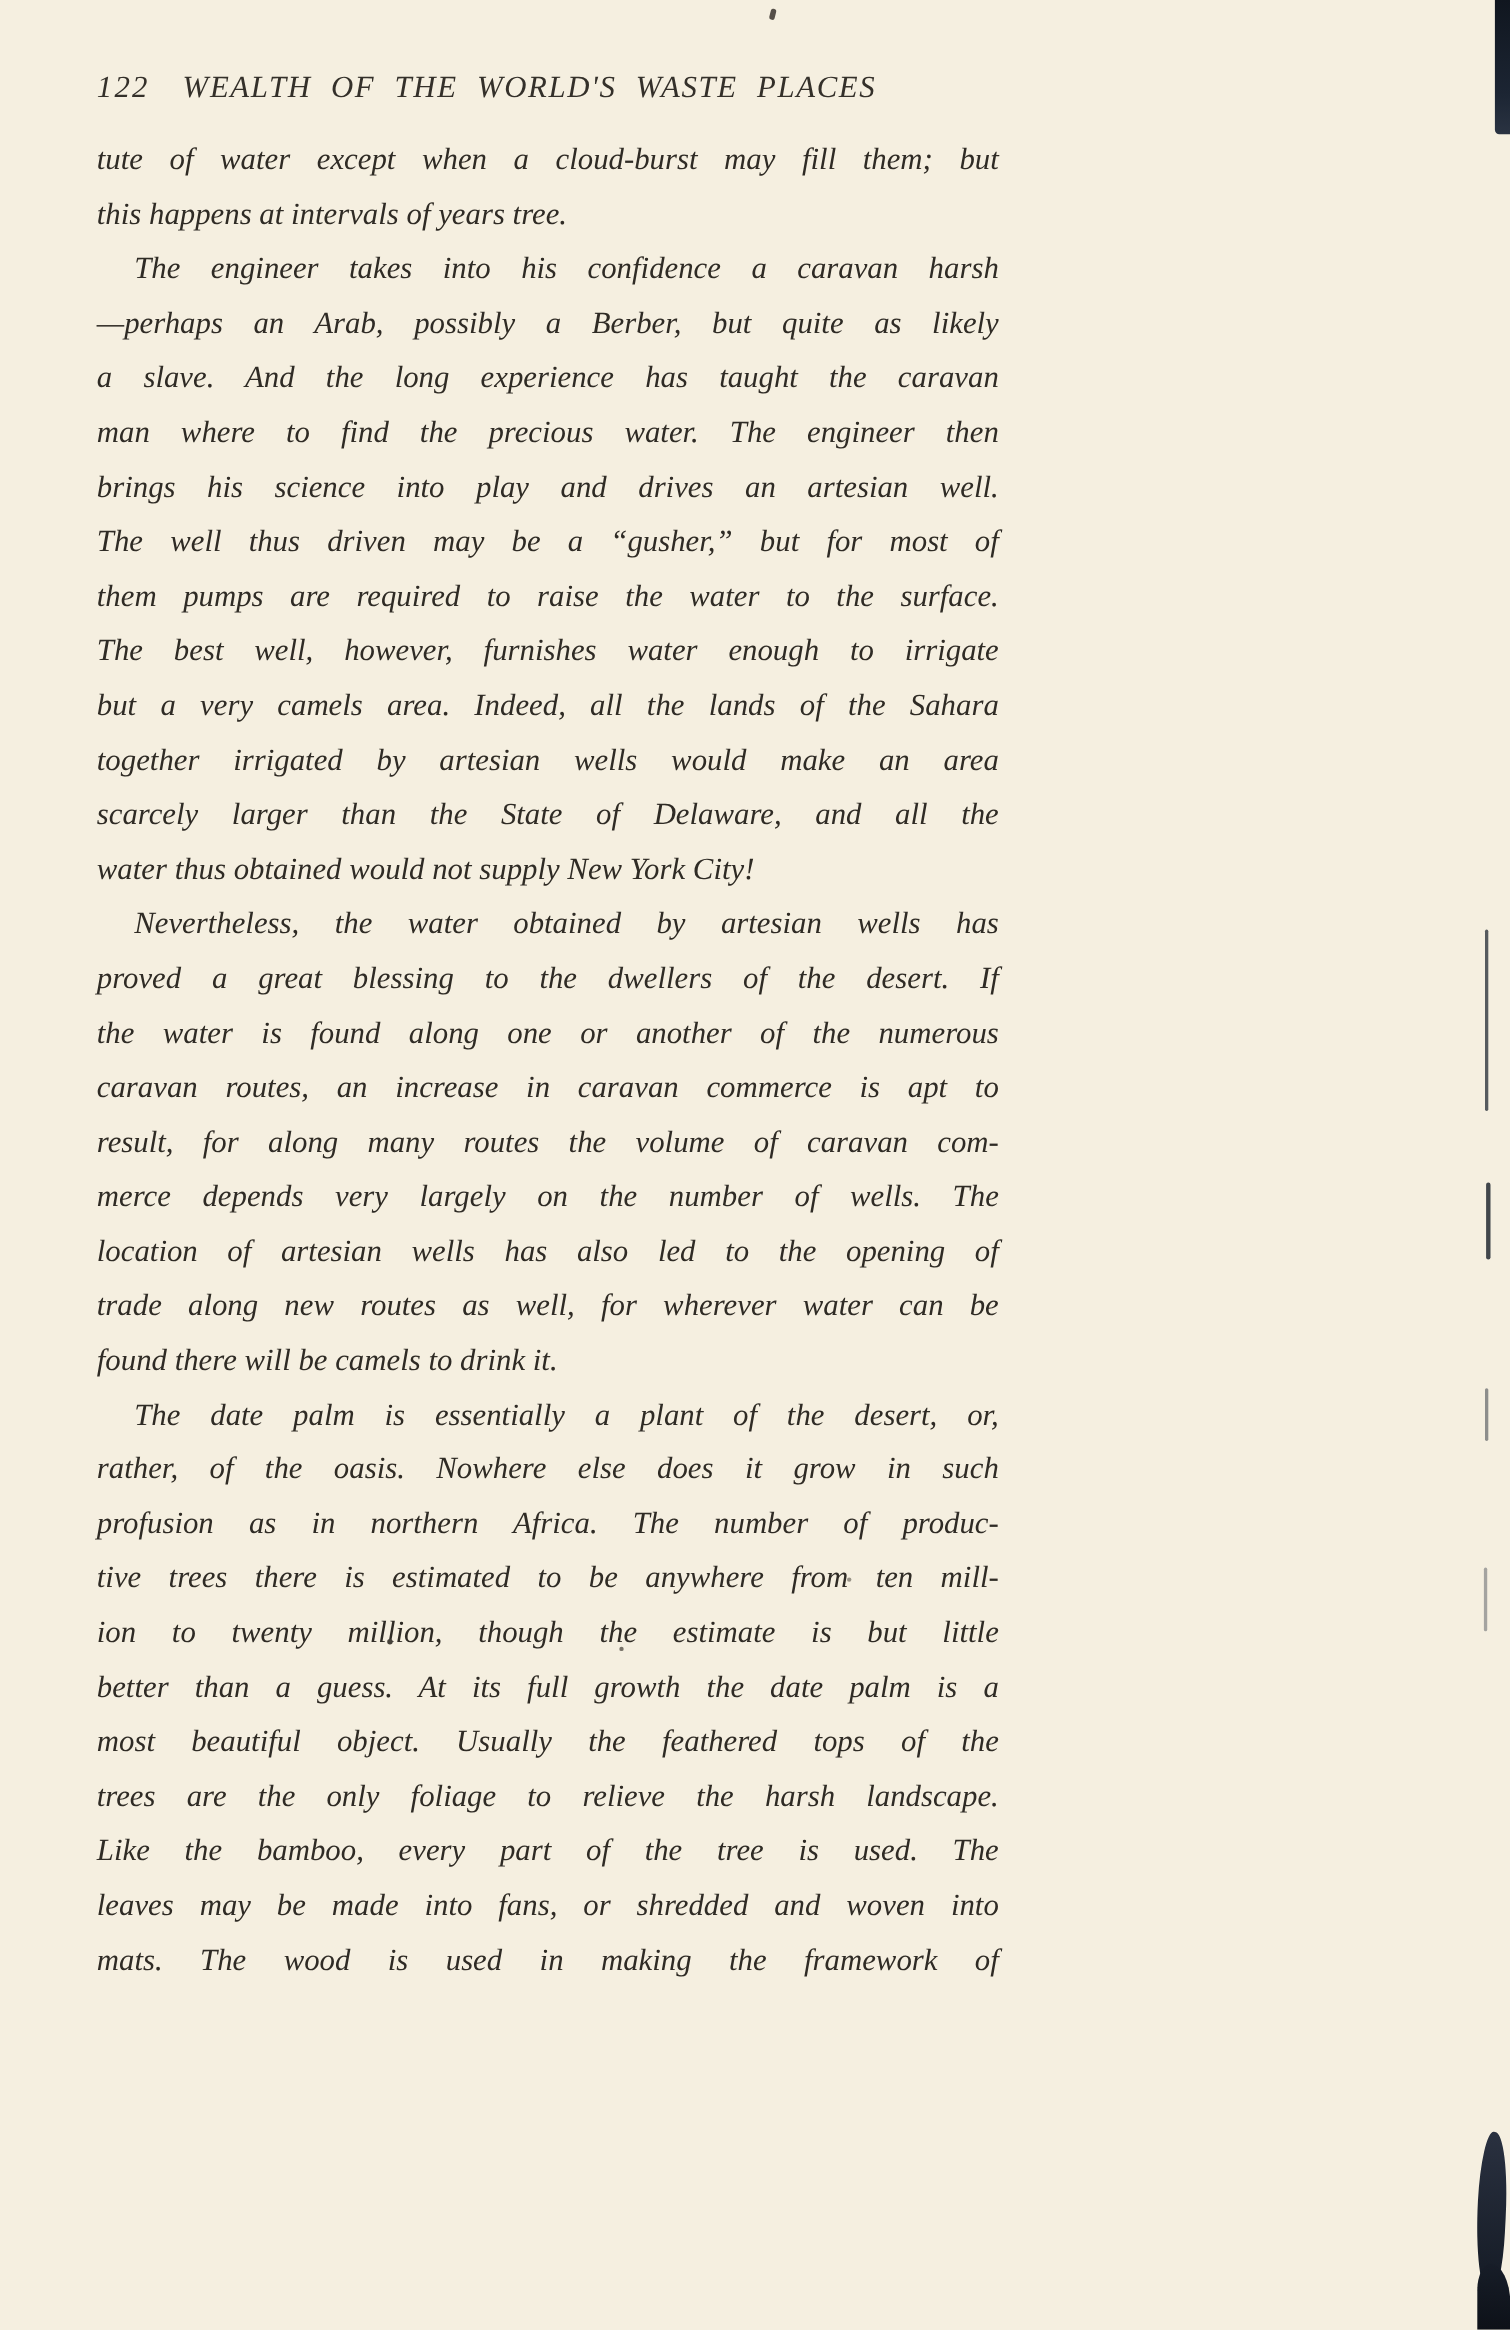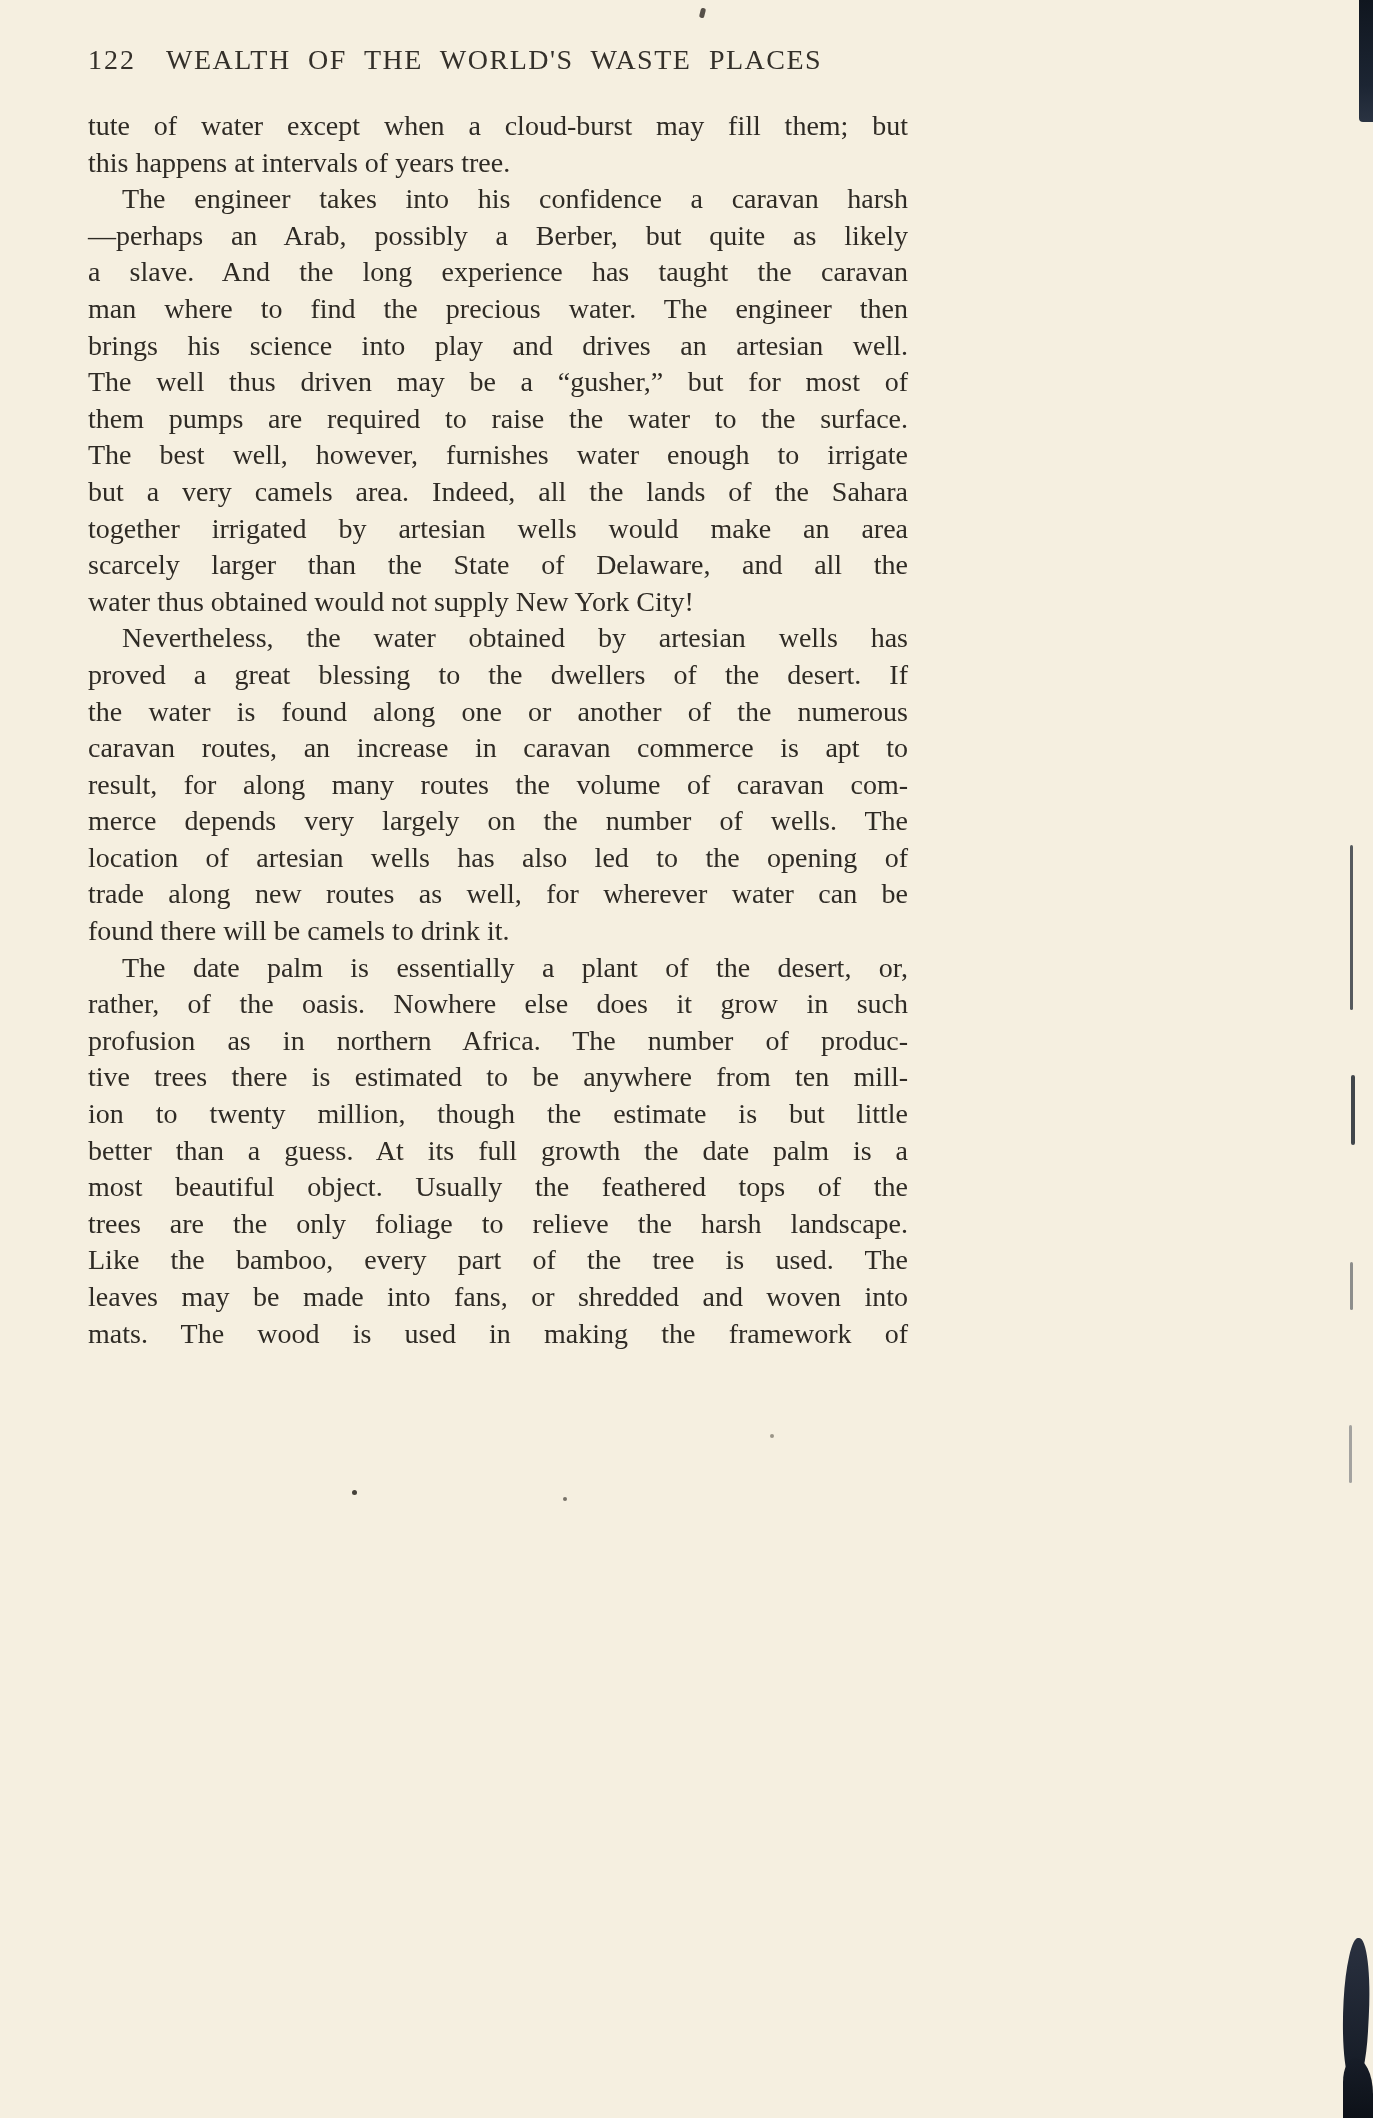--- a/index.html
+++ b/index.html
@@ -8,38 +8,40 @@
     height: 2118px;
     position: relative;
     overflow: hidden;
     background: #f5efe0;
     font-family: "Liberation Serif", "DejaVu Serif", serif;
     color: #2f2b25;
   }
   .page-inner {
     position: absolute;
     left: 88px;
-    top: 44px;
+    top: 64px;
     width: 820px;
+    font-style: italic;
   }
   .header {
     display: flex;
     align-items: baseline;
     font-size: 28px;
     letter-spacing: 1.5px;
     word-spacing: 9px;
     color: #34302a;
     margin-bottom: 32px;
   }
   .header .num { margin-right: 30px; letter-spacing: 2px; }
   .body-text { font-size: 28px; line-height: 36.6px; }
   .line {
     text-align: justify;
     text-align-last: justify;
     min-height: 36.6px;
+    margin-top: 13px;
   }
   .line.last { text-align-last: left; }
   .line.indent { text-indent: 34px; }
 
   
   .artifact { position: absolute; }
   .edge-strip {
     top: 0; right: 0; width: 14px; height: 122px;
     background: linear-gradient(to bottom, #10161f 0%, #1c2533 70%, #2a3342 100%);
     border-bottom-left-radius: 4px;

